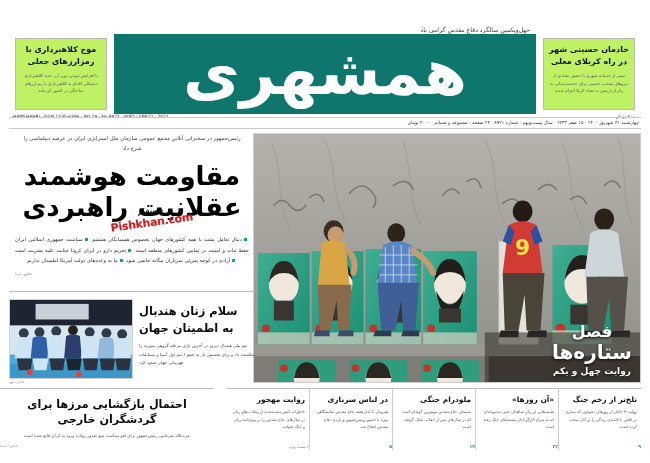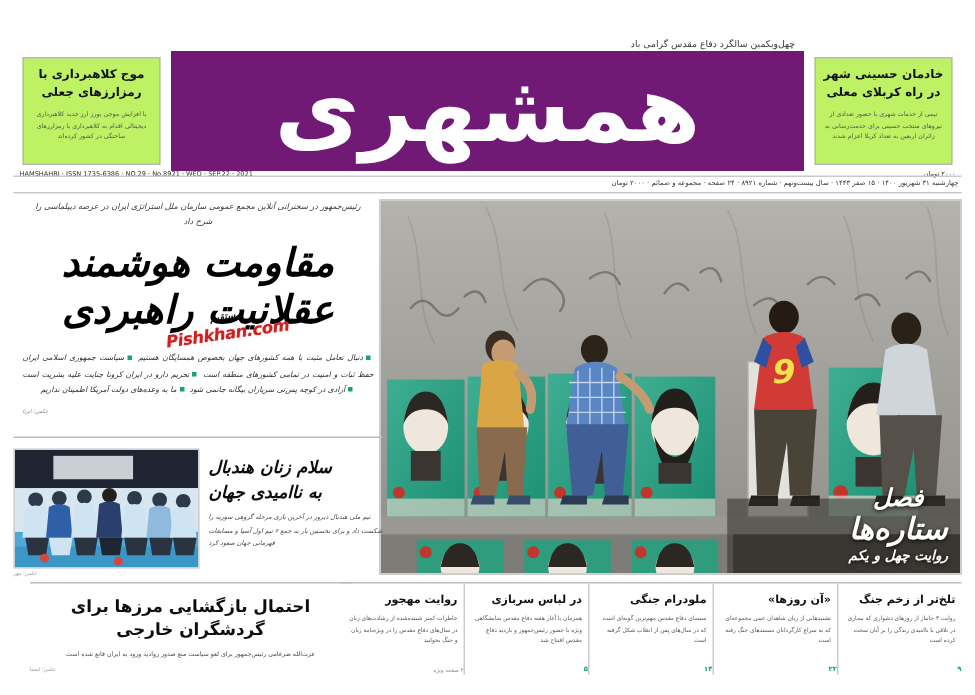--- a/index.html
+++ b/index.html
@@ -19,21 +19,21 @@
     font-size:6.2px;color:#3a3a3a;letter-spacing:.2px;
     white-space:nowrap;
   }
 
   
   .masthead{
     position:absolute;top:34px;left:9px;right:9px;height:86px;
   }
   .logo-band{
     position:absolute;top:0;left:105px;right:105px;height:80px;
-    background:#701a75;overflow:hidden;
+    background:#0f766e;overflow:hidden;
   }
   .logo-text{
     position:absolute;top:50%;left:50%;
     transform:translate(-50%,-52%);
     color:#fff;font-size:62px;line-height:1;
     font-family:"DejaVu Sans","Liberation Sans",sans-serif;
     font-weight:bold;white-space:nowrap;
     letter-spacing:-1px;
   }
   .strip-left,.strip-right{
@@ -64,21 +64,21 @@
     border-top:1px solid #c9c9c9;border-bottom:1px solid #c9c9c9;
     box-sizing:border-box;
   }
   .datebar .dt{
     position:absolute;top:2px;right:2px;font-size:4.6px;color:#333;
     white-space:nowrap;
   }
 
   
   .main{
-    position:absolute;top:133px;left:9px;right:9px;height:250px;font-style:italic;
+    position:absolute;top:133px;left:9px;right:9px;height:250px;
   }
 
   
   .lead{
     position:absolute;top:0;left:0;width:246px;height:152px;
     box-sizing:border-box;
   }
   .lead-kicker{
     text-align:center;font-size:5.4px;line-height:1.9;color:#3a3a3a;
     margin:0 14px 7px;
@@ -154,21 +154,21 @@
     width:124px;height:80px;border:1px solid #d0d0d0;
     box-sizing:border-box;overflow:hidden;background:#cfe3ef;
   }
   .hb-photo svg{display:block;width:100%;height:100%;}
   .hb-credit{
     font-size:3.4px;color:#999;text-align:left;margin-top:1px;
   }
 
   
   .bottom{
-    position:absolute;top:388px;left:20px;right:9px;height:66px;
+    position:absolute;top:388px;left:0;right:9px;height:66px;
   }
   .bottom-left{
     position:absolute;top:0;left:0;width:214px;
     border-top:1px solid #bdbdbd;padding-top:8px;box-sizing:border-box;
     text-align:center;
   }
   .bl-title{
     font-size:11.2px;font-weight:bold;line-height:1.35;color:#0d0d0d;
   }
   .bl-body{
@@ -406,21 +406,21 @@
         <span class="ov2">ستاره‌ها</span>
         <span class="ov3">روایت چهل و یکم</span>
       </div>
     </div>
 
     <div class="handball">
       <div class="hb-inner">
         <div class="hb-text">
           <div class="hb-title">
             <span>سلام زنان هندبال</span><br>
-            <span>به ناامیدی جهان</span>
+            <span>به اطمینان جهان</span>
           </div>
           <div class="hb-body">تیم ملی هندبال دیروز در آخرین بازی مرحله گروهی سوریه را شکست داد و برای نخستین بار به جمع ۶ تیم اول آسیا و مسابقات قهرمانی جهان صعود کرد</div>
         </div>
         <div>
           <div class="hb-photo">
             <svg viewBox="0 0 124 80" preserveAspectRatio="none">
               <rect x="0" y="0" width="124" height="80" fill="#d7e6ef"></rect>
               <rect x="0" y="0" width="124" height="26" fill="#1f2433"></rect>
               <rect x="26" y="4" width="54" height="16" fill="#e8eef2" opacity=".85"></rect>
               <rect x="0" y="56" width="124" height="24" fill="#4ea8d8"></rect>

